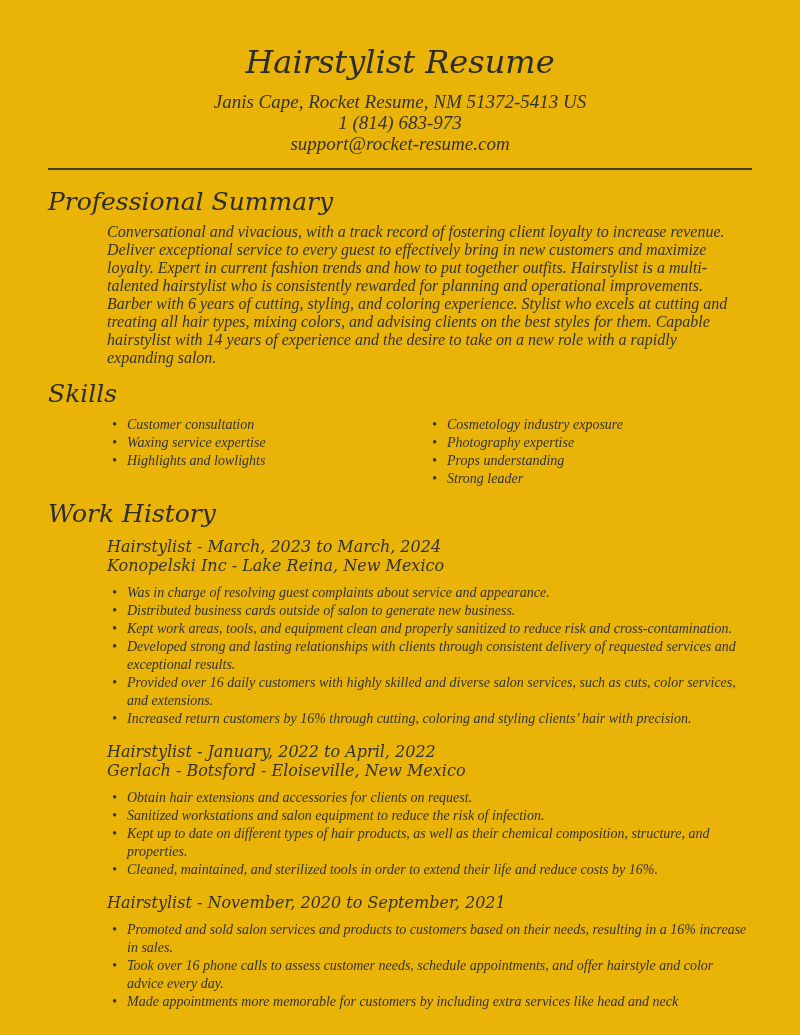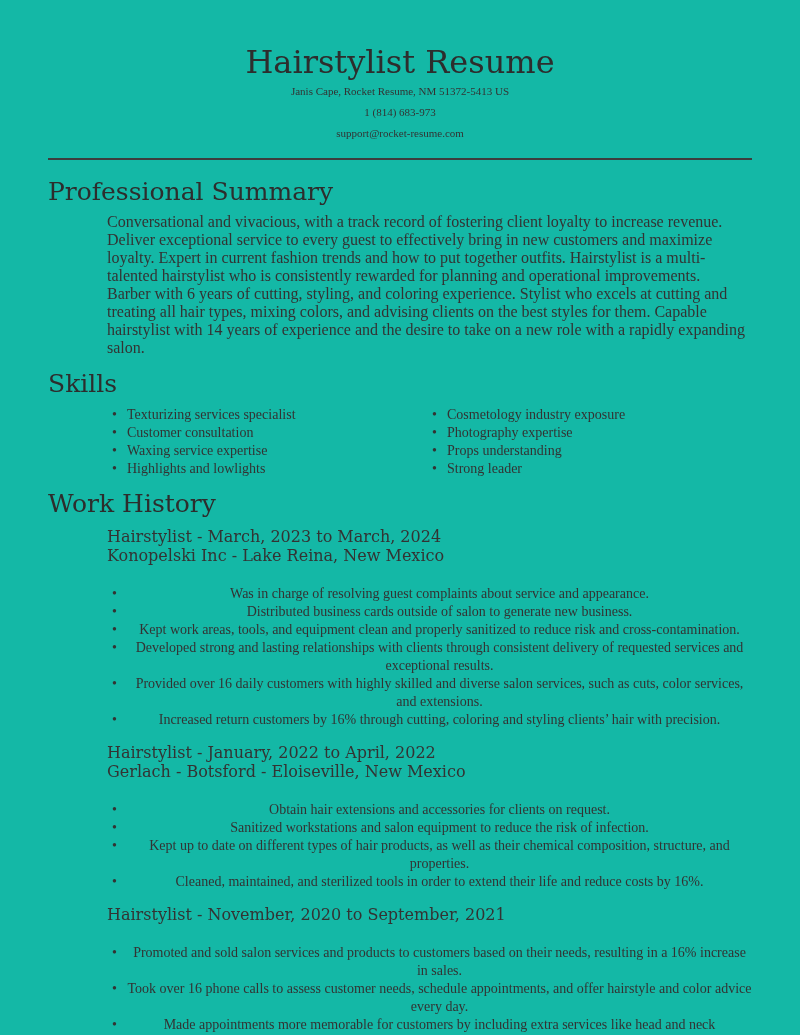--- a/index.html
+++ b/index.html
@@ -2,37 +2,39 @@
 <html><head>
 <meta charset="utf-8">
 <style>
   * { margin: 0; padding: 0; box-sizing: border-box; }
   html, body { background: #ffffff; }
   .page {
     position: relative;
     width: 800px;
     height: 1035px;
     margin: 0 auto;
-    background: #14b8a6;
+    background: #eab308;
     color: #333333;
     font-family: "Liberation Serif", serif;
     padding: 44px 48px 0 48px;
     overflow: hidden;
+    font-style: italic;
   }
   
   .resume-header { text-align: center; }
   .resume-title {
     font-family: "DejaVu Serif", serif;
     font-size: 32px;
     font-weight: 400;
     line-height: 1.15;
     color: #2d2d2d;
   }
   .contact-block {
-    font-size: 11px;
+    margin-top: 10px;
+    font-size: 19px;
     line-height: 21px;
     color: #333333;
   }
   .rule {
     border: none;
     border-top: 2px solid #3d3d3d;
     margin-top: 14px;
   }
   
   .section-heading {
@@ -79,21 +81,21 @@
   .job { margin-top: 14px; }
   .job-first { margin-top: 8px; }
   .job-header {
     font-family: "DejaVu Serif", serif;
     font-size: 16px;
     font-weight: 400;
     line-height: 19px;
     color: #333333;
     width: 640px;
   }
-  .job ul.bullets { margin-top: 20px; width: 645px; text-align: center; }
+  .job ul.bullets { margin-top: 9px; width: 645px; }
 </style>
 </head>
 <body>
 
 <div class="page">
 
   <header class="resume-header">
     <h1 class="resume-title">Hairstylist Resume</h1>
     <div class="contact-block">
       <p>Janis Cape, Rocket Resume, NM 51372-5413 US</p>
@@ -106,21 +108,20 @@
 
   <section>
     <h2 class="section-heading heading-summary">Professional Summary</h2>
     <p class="summary-text indent">Conversational and vivacious, with a track record of fostering client loyalty to increase revenue. Deliver exceptional service to every guest to effectively bring in new customers and maximize loyalty. Expert in current fashion trends and how to put together outfits. Hairstylist is a multi-talented hairstylist who is consistently rewarded for planning and operational improvements. Barber with 6 years of cutting, styling, and coloring experience. Stylist who excels at cutting and treating all hair types, mixing colors, and advising clients on the best styles for them. Capable hairstylist with 14 years of experience and the desire to take on a new role with a rapidly expanding salon.</p>
   </section>
 
   <section>
     <h2 class="section-heading heading-skills">Skills</h2>
     <div class="skills-cols indent">
       <ul class="bullets skills-col-left">
-        <li>Texturizing services specialist</li>
         <li>Customer consultation</li>
         <li>Waxing service expertise</li>
         <li>Highlights and lowlights</li>
       </ul>
       <ul class="bullets skills-col-right">
         <li>Cosmetology industry exposure</li>
         <li>Photography expertise</li>
         <li>Props understanding</li>
         <li>Strong leader</li>
       </ul>

